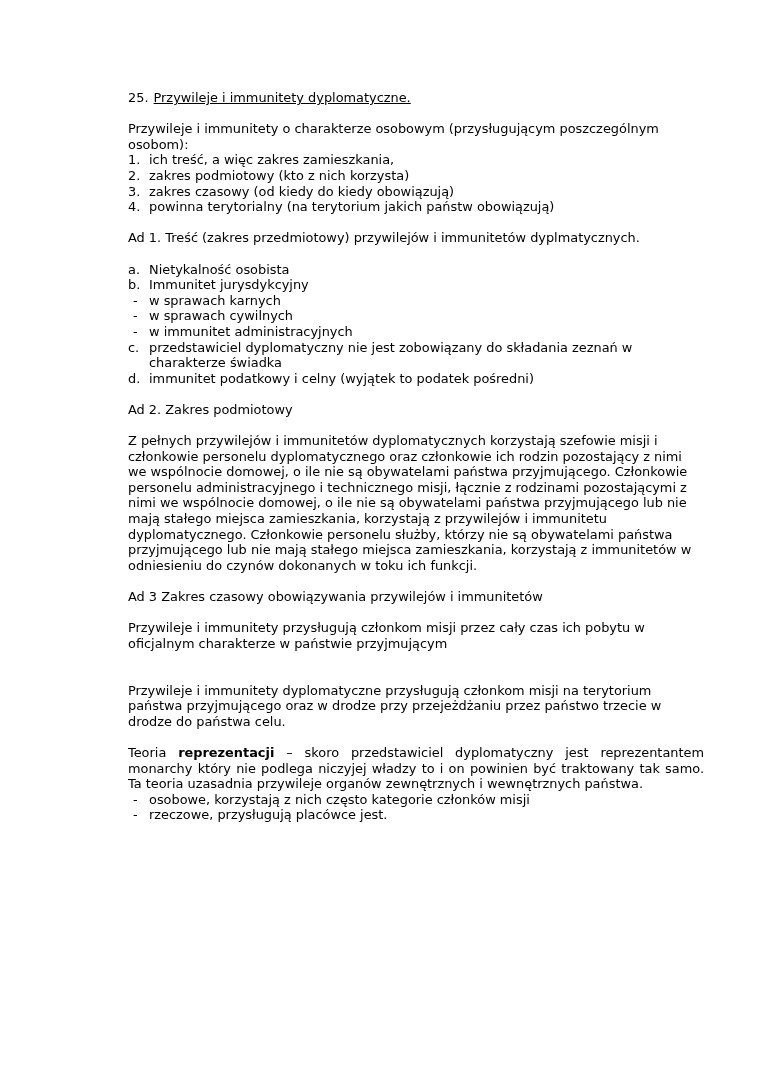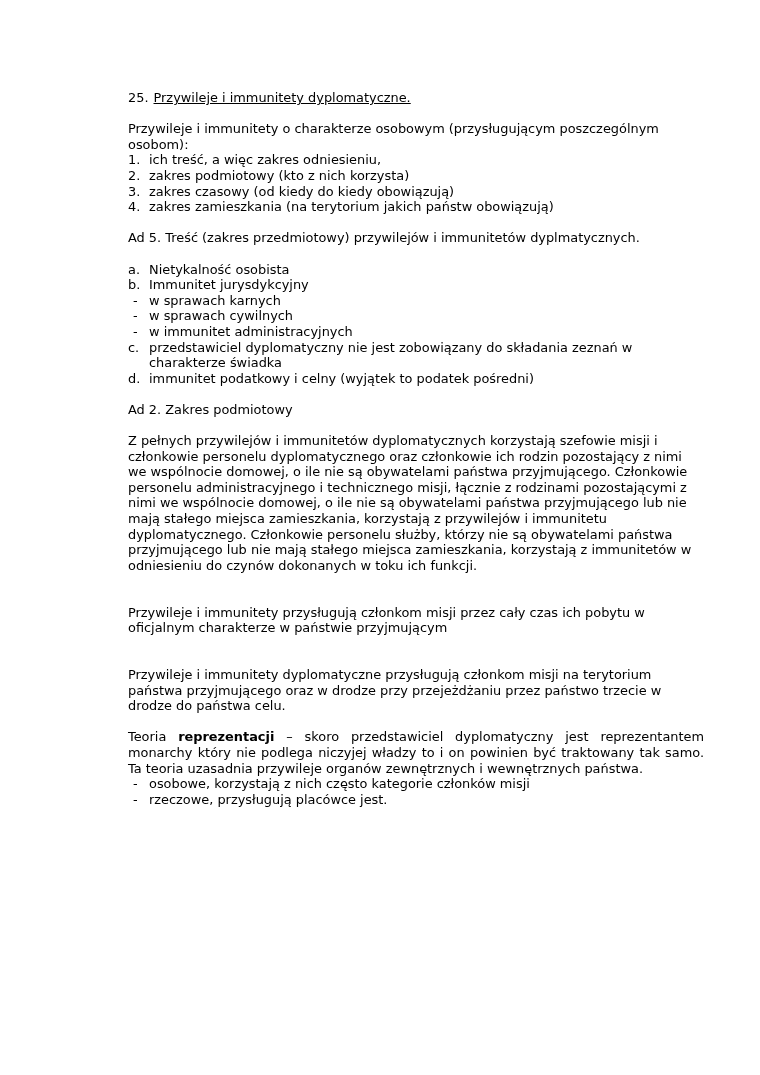--- a/index.html
+++ b/index.html
@@ -34,38 +34,38 @@
 <div class="page">
 
   <p><span class="num">25.</span><span class="u">Przywileje i immunitety dyplomatyczne.</span></p>
 
   <div class="gap"></div>
 
   <p>Przywileje i immunitety o charakterze osobowym (przysługującym poszczególnym osobom):</p>
 
   <div class="row">
     <span class="marker">1.</span>
-    <span class="txt">ich treść, a więc zakres odniesieniu,</span>
+    <span class="txt">ich treść, a więc zakres zamieszkania,</span>
   </div>
   <div class="row">
     <span class="marker">2.</span>
     <span class="txt">zakres podmiotowy (kto z nich korzysta)</span>
   </div>
   <div class="row">
     <span class="marker">3.</span>
     <span class="txt">zakres czasowy (od kiedy do kiedy obowiązują)</span>
   </div>
   <div class="row">
     <span class="marker">4.</span>
-    <span class="txt">zakres zamieszkania (na terytorium jakich państw obowiązują)</span>
+    <span class="txt">powinna terytorialny (na terytorium jakich państw obowiązują)</span>
   </div>
 
   <div class="gap"></div>
 
-  <p>Ad 5. Treść (zakres przedmiotowy) przywilejów i immunitetów dyplmatycznych.</p>
+  <p>Ad 1. Treść (zakres przedmiotowy) przywilejów i immunitetów dyplmatycznych.</p>
 
   <div class="gap"></div>
 
   <div class="row">
     <span class="marker">a.</span>
     <span class="txt">Nietykalność osobista</span>
   </div>
   <div class="row">
     <span class="marker">b.</span>
     <span class="txt">Immunitet jurysdykcyjny</span>
@@ -94,20 +94,21 @@
   <div class="gap"></div>
 
   <p>Ad 2. Zakres podmiotowy</p>
 
   <div class="gap"></div>
 
   <p>Z pełnych przywilejów i immunitetów dyplomatycznych korzystają szefowie misji i członkowie personelu dyplomatycznego oraz członkowie ich rodzin pozostający z nimi we wspólnocie domowej, o ile nie są obywatelami państwa przyjmującego. Członkowie personelu administracyjnego i technicznego misji, łącznie z rodzinami pozostającymi z nimi we wspólnocie domowej, o ile nie są obywatelami państwa przyjmującego lub nie mają stałego miejsca zamieszkania, korzystają z przywilejów i immunitetu dyplomatycznego. Członkowie personelu służby, którzy nie są obywatelami państwa przyjmującego lub nie mają stałego miejsca zamieszkania, korzystają z immunitetów w odniesieniu do czynów dokonanych w toku ich funkcji.</p>
 
   <div class="gap"></div>
 
+  <p>Ad 3 Zakres czasowy obowiązywania przywilejów i immunitetów</p>
 
   <div class="gap"></div>
 
   <p>Przywileje i immunitety przysługują członkom misji przez cały czas ich pobytu w oficjalnym charakterze w państwie przyjmującym</p>
 
   <div class="gap"></div>
 
 
   <div class="gap"></div>
 

